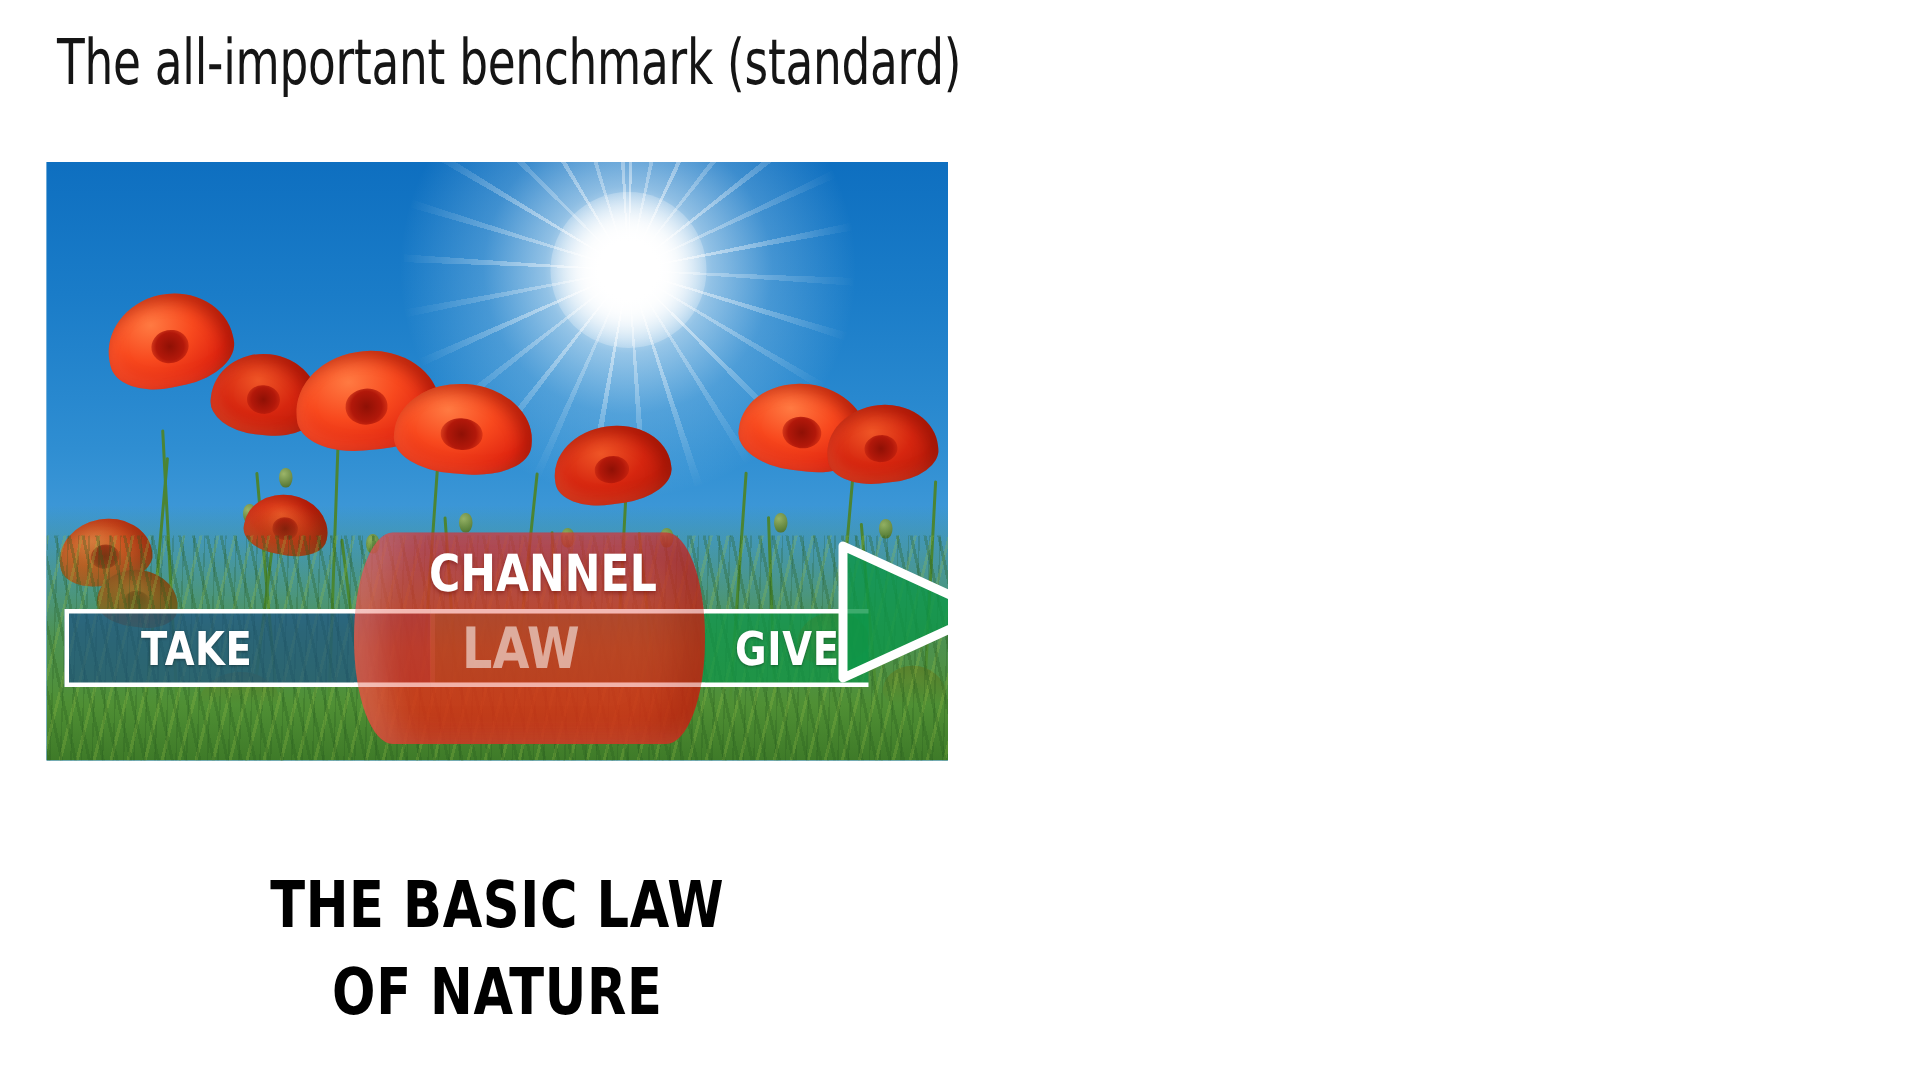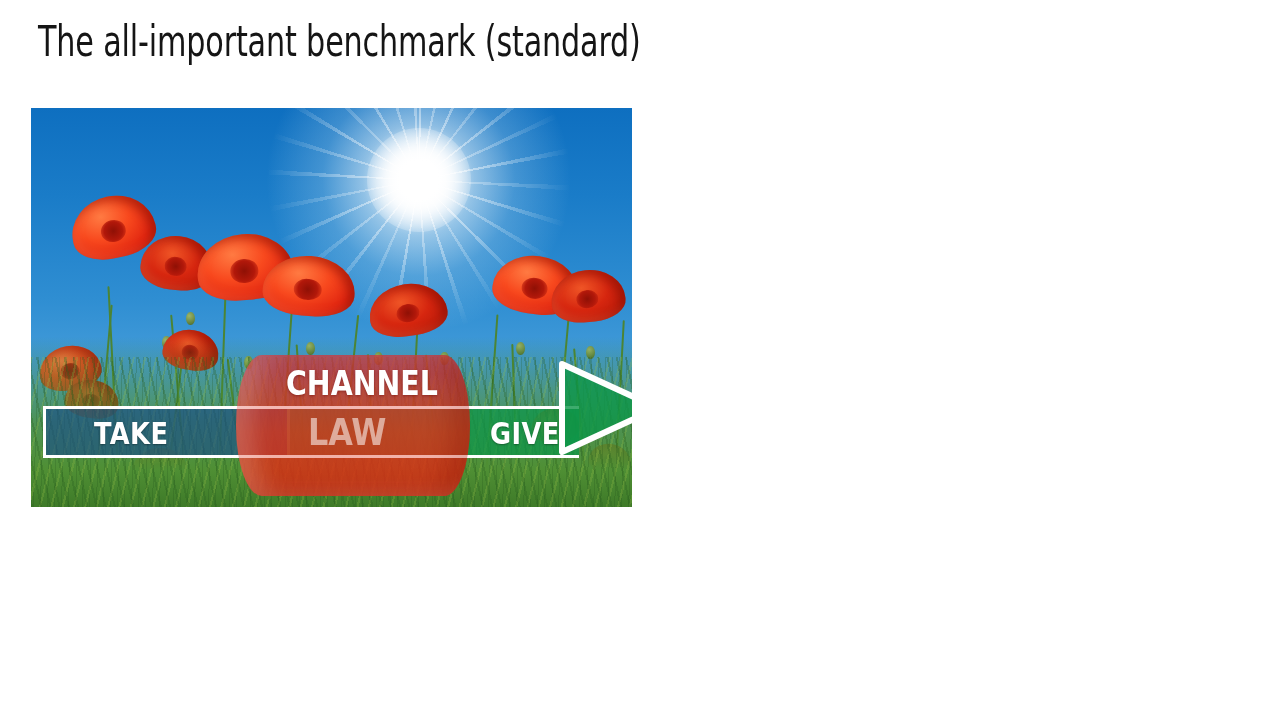--- a/index.html
+++ b/index.html
@@ -270,14 +270,18 @@
 
       <div class="cylinder"></div>
       <div class="cyl-band" id="cyl-band-top"></div>
       <div class="cyl-band" id="cyl-band-bot"></div>
 
       <div id="label-channel">CHANNEL</div>
       <div id="label-law">LAW</div>
     </div>
   </div>
 
+  <div id="caption">
+    <span class="cap-line">THE BASIC LAW</span>
+    <span class="cap-line">OF NATURE</span>
+  </div>
 
 </div>
 
 </body></html>

